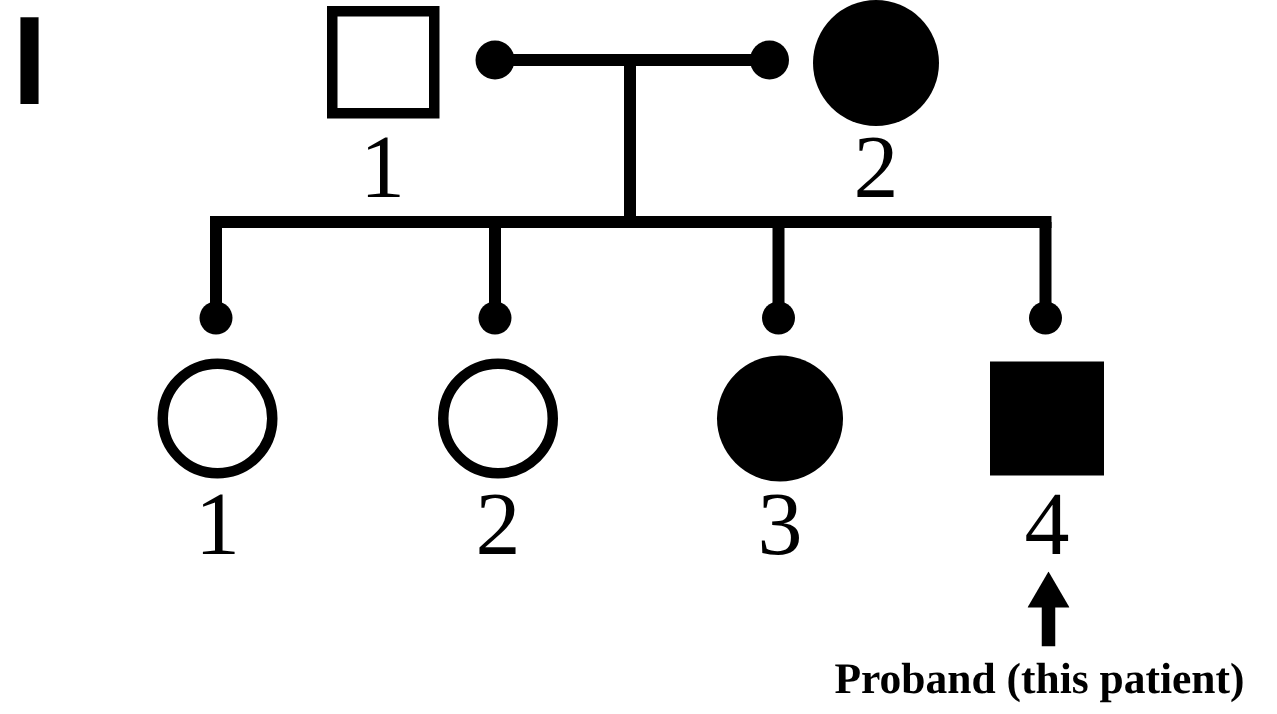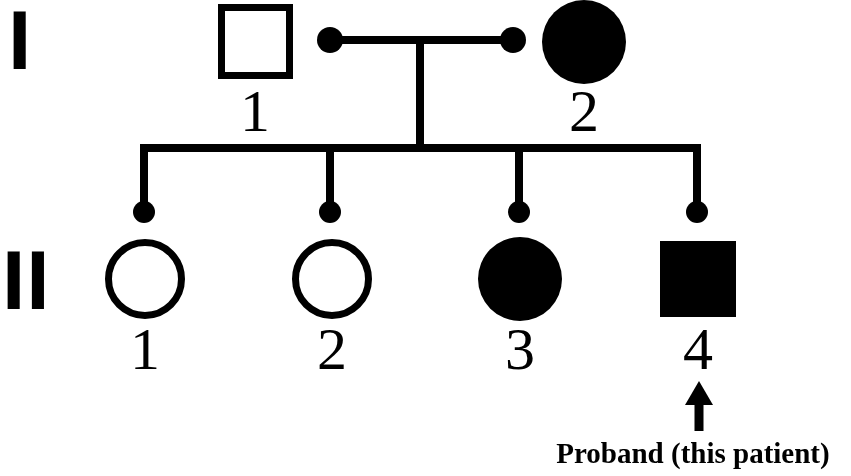--- a/index.html
+++ b/index.html
@@ -28,21 +28,20 @@
     line-height:1;white-space:nowrap;
   }
   .arrow{position:absolute;left:685px;top:381px;}
 </style>
 </head>
 <body>
 
 <div class="stage">
 
   <div class="gen" style="left:8px;top:8px;">I</div>
-  <div class="gen" style="left:2px;top:248px;">II</div>
 
   <div class="line" style="left:330px;top:36px;width:183px;height:8px;"></div>
   <div class="dot" style="left:317px;top:27px;width:26px;height:26px;"></div>
   <div class="dot" style="left:500px;top:27px;width:26px;height:26px;"></div>
 
   <div class="line" style="left:416px;top:36px;width:8px;height:116px;"></div>
 
   <div class="line" style="left:140px;top:144px;width:561px;height:8px;"></div>
 
   <div class="line" style="left:140px;top:148px;width:8px;height:64px;"></div>

